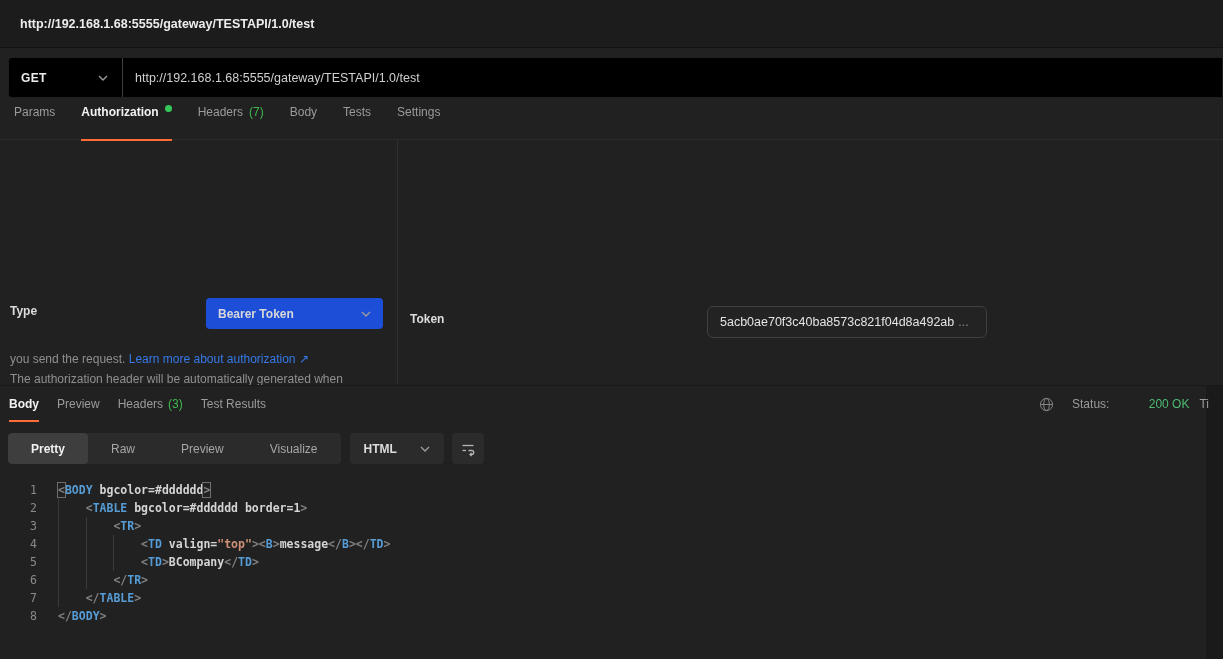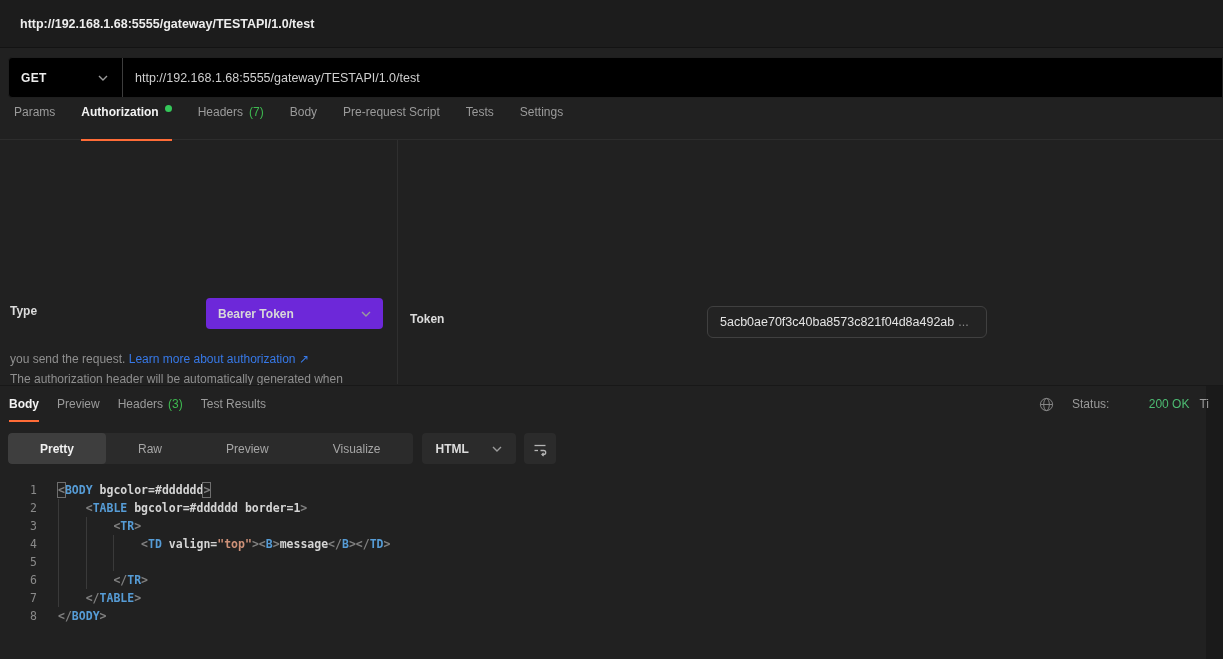--- a/index.html
+++ b/index.html
@@ -56,21 +56,21 @@
   .count-green { color:#3eb950; }
   .green-dot { width:7px; height:7px; border-radius:50%; background:#34c759; display:inline-block; }
 
   
   #authpanel { left:0; top:140px; width:999px; height:244px; }
   #vdivider { left:397px; top:0; width:1px; height:244px; background:#2f2f2f; }
   .fieldlabel { font-weight:bold; color:#dcdcdc; }
   #typelabel { left:10px; top:164px; }
   #typeselect {
     left:206px; top:158px; width:177px; height:31px;
-    background:#6d28d9; border-radius:4px;
+    background:#1d4ed8; border-radius:4px;
     display:flex; align-items:center; padding:0 12px; cursor:pointer;
   }
   #typeselect .v { font-weight:bold; color:#d8d8d8; }
   #typeselect svg { margin-left:auto; }
   #authhelp { left:10px; top:209px; width:380px; color:#8f8f8f; line-height:20px; }
   #authhelp a { color:#3779e8; text-decoration:none; cursor:pointer; }
   #tokenlabel { left:410px; top:172px; }
   #tokenbox {
     left:707px; top:166px; width:280px; height:32px;
     border:1px solid #404040; border-radius:6px; background:#232323;
@@ -91,21 +91,21 @@
   .ptab.active::after { content:""; position:absolute; left:0; right:0; bottom:0; height:2px; background:#ff6c37; }
 
   #statusbar { right:14px; top:0; height:36px; display:flex; align-items:center; gap:10px; z-index:2; }
   #statusbar .lbl { color:#9a9a9a; }
   #statusbar .val { color:#4dbb72;margin-left:36px; }
   #globebtn { display:flex; align-items:center; cursor:pointer; margin-right:8px; }
 
   
   #viewrow { left:8px; top:47px; height:31px; display:flex; gap:8px; }
   #viewgroup { display:flex; background:#2b2b2b; border-radius:4px; overflow:hidden; }
-  .vtab { display:flex; align-items:center; padding:0 32px; color:#a6a6a6; cursor:pointer; }
+  .vtab { display:flex; align-items:center; padding:0 23px; color:#a6a6a6; cursor:pointer; }
   .vtab.active { background:#3e3e3e; color:#f0f0f0; font-weight:bold; border-radius:4px; }
   #formatselect {
     display:flex; align-items:center; gap:23px; background:#2b2b2b; border-radius:4px;
     padding:0 14px; cursor:pointer; margin-left:1px;
   }
   #formatselect .v { font-weight:bold; color:#dcdcdc; }
   #wrapbtn {
     width:32px; background:#2b2b2b; border-radius:4px; display:flex;
     align-items:center; justify-content:center; cursor:pointer;
   }
@@ -155,23 +155,20 @@
     <span class="green-dot"></span>
   </div>
   <div class="rtab">
     <span>Headers</span>
     <span class="count-green">(7)</span>
   </div>
   <div class="rtab">
     <span>Body</span>
   </div>
   <div class="rtab">
-    <span>Pre-request Script</span>
-  </div>
-  <div class="rtab">
     <span>Tests</span>
   </div>
   <div class="rtab">
     <span>Settings</span>
   </div>
 </div>
 
 <div id="authpanel" class="abs">
   <div id="vdivider" class="abs"></div>
 
@@ -284,20 +281,21 @@
         <div class="code-line">
           <span class="ln">3</span>
           <span class="lc"><span class="tk-p">        &lt;</span><span class="tk-t">TR</span><span class="tk-p">&gt;</span></span>
         </div>
         <div class="code-line">
           <span class="ln">4</span>
           <span class="lc"><span class="tk-p">            &lt;</span><span class="tk-t">TD</span><span class="tk-a"> valign=</span><span class="tk-s">"top"</span><span class="tk-p">&gt;&lt;</span><span class="tk-t">B</span><span class="tk-p">&gt;</span><span class="tk-x">message</span><span class="tk-p">&lt;/</span><span class="tk-t">B</span><span class="tk-p">&gt;&lt;/</span><span class="tk-t">TD</span><span class="tk-p">&gt;</span></span>
         </div>
         <div class="code-line">
           <span class="ln">5</span>
+          <span class="lc"><span class="tk-p">            &lt;</span><span class="tk-t">TD</span><span class="tk-p">&gt;</span><span class="tk-x">BCompany</span><span class="tk-p">&lt;/</span><span class="tk-t">TD</span><span class="tk-p">&gt;</span></span>
         </div>
         <div class="code-line">
           <span class="ln">6</span>
           <span class="lc"><span class="tk-p">        &lt;/</span><span class="tk-t">TR</span><span class="tk-p">&gt;</span></span>
         </div>
         <div class="code-line">
           <span class="ln">7</span>
           <span class="lc"><span class="tk-p">    &lt;/</span><span class="tk-t">TABLE</span><span class="tk-p">&gt;</span></span>
         </div>
         <div class="code-line">

